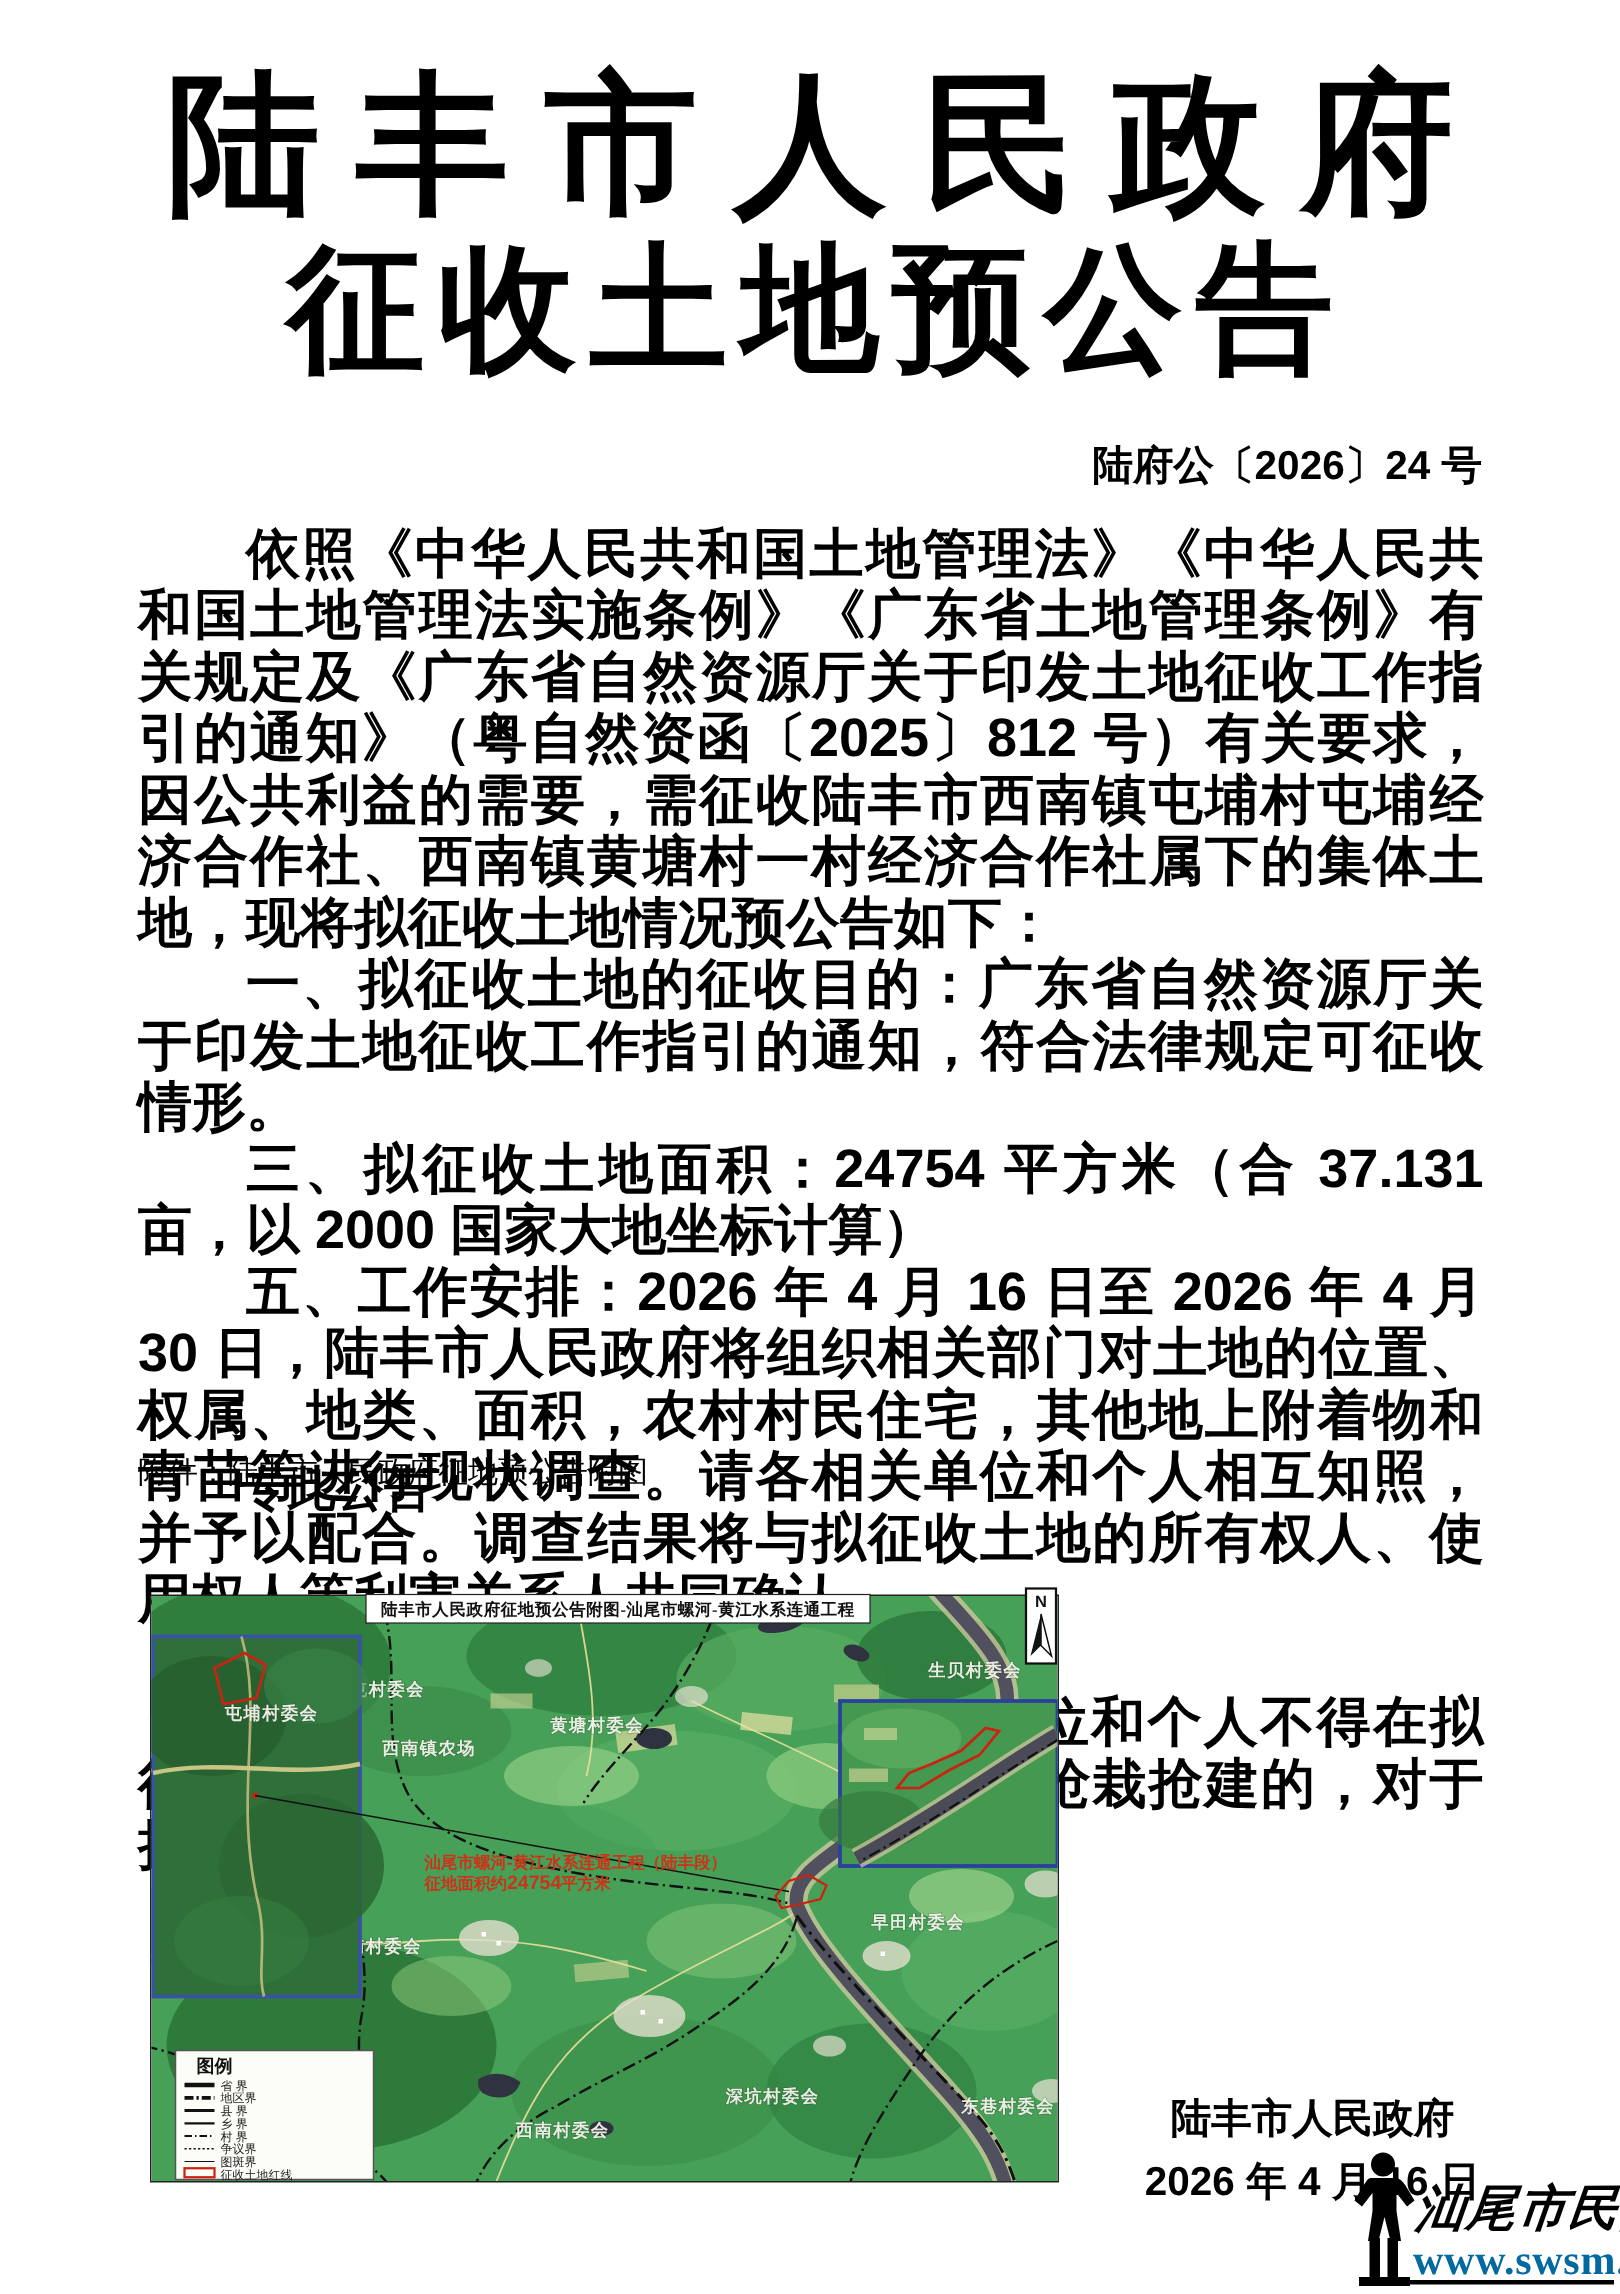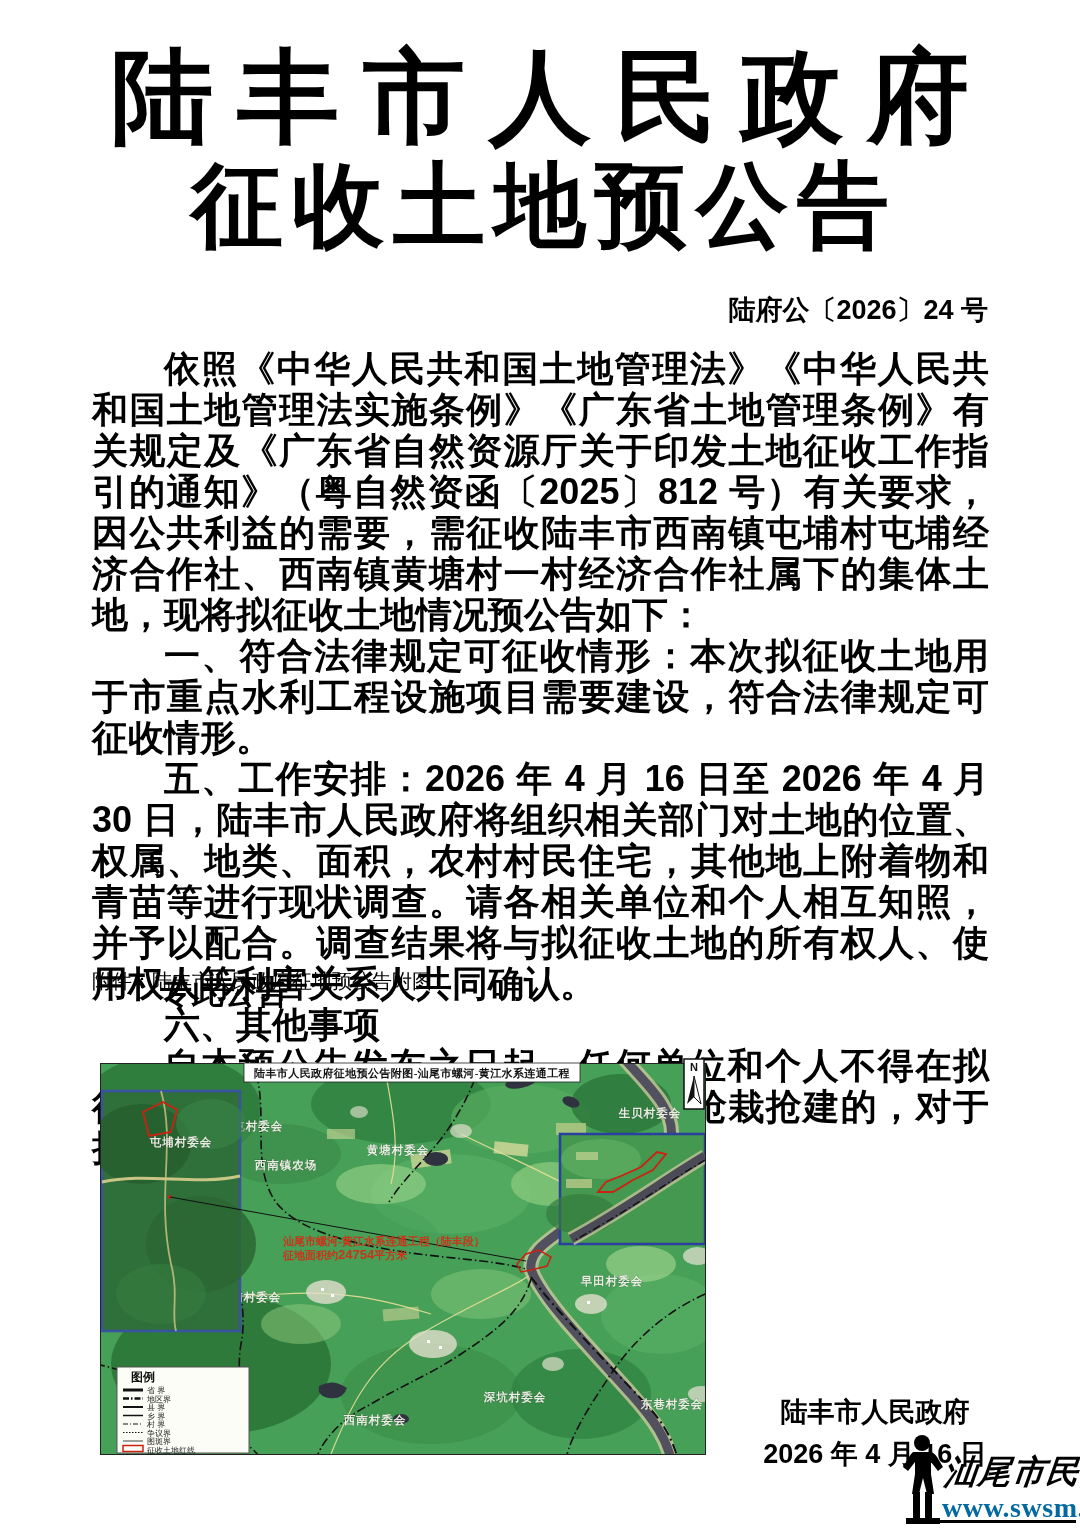--- a/index.html
+++ b/index.html
@@ -46,21 +46,22 @@
 </head>
 <body>
 
 <div class="abs title1">陆丰市人民政府</div>
 <div class="abs title2">征收土地预公告</div>
 
 <div class="abs docnum">陆府公〔2026〕24 号</div>
 
 <div class="abs bodytext">
   <p>依照《中华人民共和国土地管理法》《中华人民共和国土地管理法实施条例》《广东省土地管理条例》有关规定及《广东省自然资源厅关于印发土地征收工作指引的通知》（粤自然资函〔2025〕812 号）有关要求，因公共利益的需要，需征收陆丰市西南镇屯埔村屯埔经济合作社、西南镇黄塘村一村经济合作社属下的集体土地，现将拟征收土地情况预公告如下：</p>
-  <p>一、符合法律规定可征收情形：本次拟征收土地用于市重点水利工程设施项目需要建设，符合法律规定可征收情形。</p>
+  <p>一、拟征收土地的征收目的：广东省自然资源厅关于印发土地征收工作指引的通知，符合法律规定可征收情形。</p>
+  <p>三、拟征收土地面积：24754 平方米（合 37.131 亩，以 2000 国家大地坐标计算）</p>
   <p>五、工作安排：2026 年 4 月 16 日至 2026 年 4 月 30 日，陆丰市人民政府将组织相关部门对土地的位置、权属、地类、面积，农村村民住宅，其他地上附着物和青苗等进行现状调查。请各相关单位和个人相互知照，并予以配合。调查结果将与拟征收土地的所有权人、使用权人等利害关系人共同确认。</p>
   <p>六、其他事项</p>
   <p>自本预公告发布之日起，任何单位和个人不得在拟征收土地范围内抢栽抢建；违反规定抢栽抢建的，对于抢栽抢建的部分不予补偿。</p>
 </div>
 
 <div class="abs closing">专此公告</div>
 <div class="abs attach">附件：陆丰市人民政府征地预公告附图</div>
 
 <div class="abs mapbox">
 <svg width="604" height="390" viewBox="0 0 604 390" xmlns="http://www.w3.org/2000/svg">

